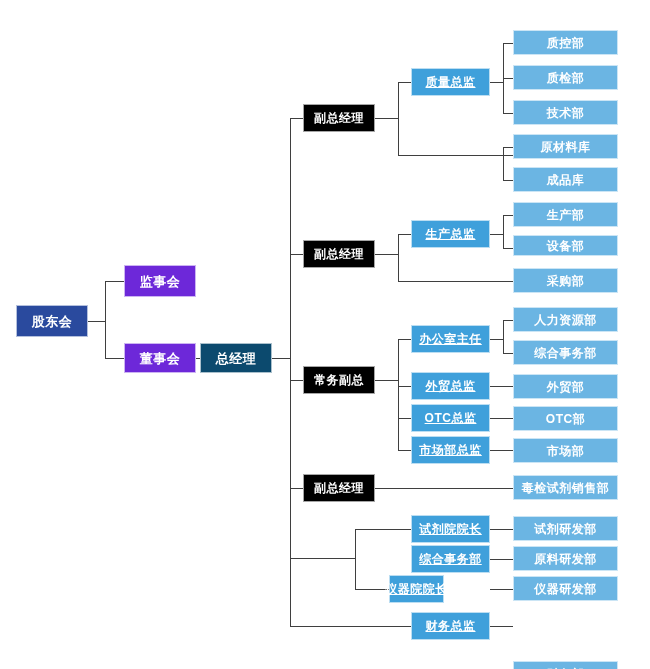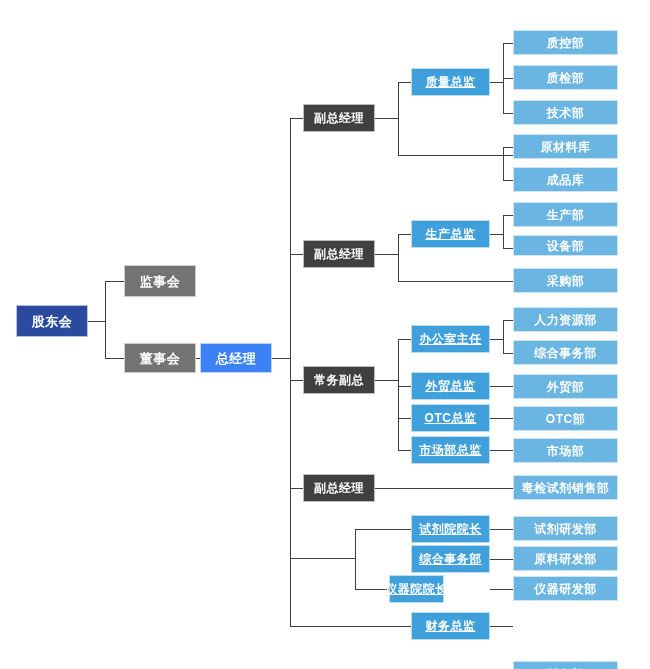--- a/index.html
+++ b/index.html
@@ -26,23 +26,23 @@
     color: #ffffff;
     font-weight: bold;
     letter-spacing: 0.5px;
     text-align: center;
     line-height: 1;
     white-space: nowrap;
     border: 1px solid rgba(255,255,255,0.65);
   }
   
   .tier-root   { background: #2A4A9E; font-size: 13px; }
-  .tier-board  { background: #737373; font-size: 13px; }
-  .tier-gm     { background: #3b82f6; font-size: 13px; }
-  .tier-vp     { background: #404040; font-size: 12px; }
+  .tier-board  { background: #6d28d9; font-size: 13px; }
+  .tier-gm     { background: #0c4a6e; font-size: 13px; }
+  .tier-vp     { background: #000000; font-size: 12px; }
   .tier-dir    { background: #3FA0DB; font-size: 12px; text-decoration: underline; }
   .tier-dept   { background: #6BB5E3; font-size: 12px; }
 
   .connector {
     position: absolute;
     background: #3F3F3F;
   }
   .connector.h { height: 1px; }
   .connector.v { width: 1px; }
 </style>

